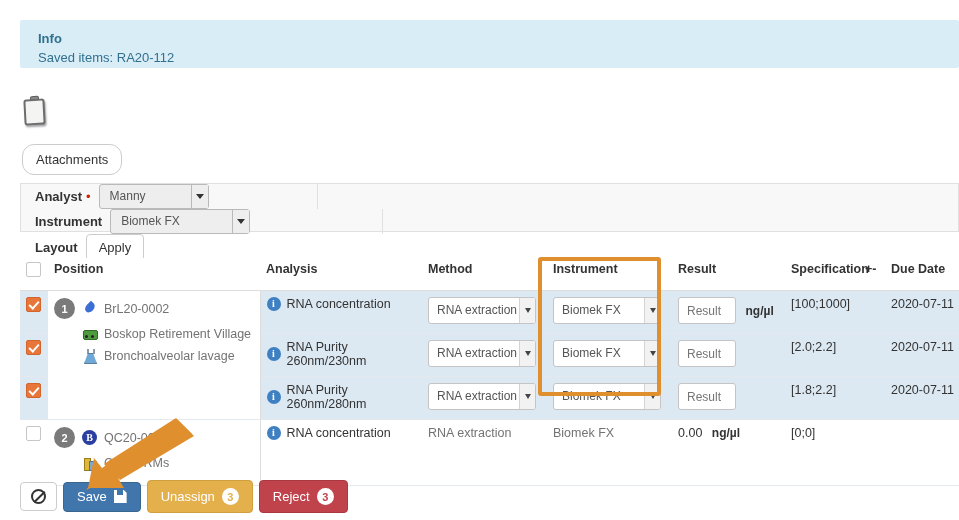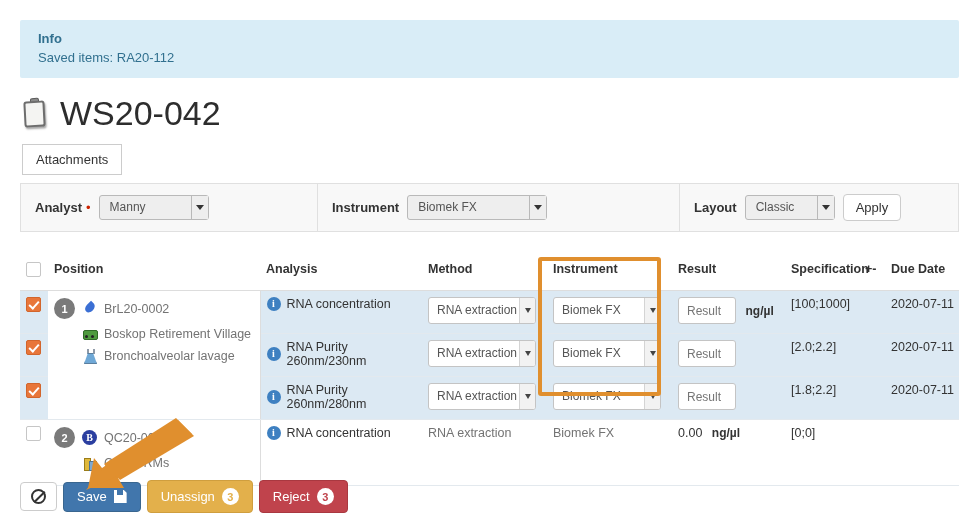--- a/index.html
+++ b/index.html
@@ -10,21 +10,21 @@
     font-family: "Liberation Sans", sans-serif;
     font-size: 13px;
     color: #333333;
     overflow: hidden;
     position: relative;
   }
 
   
   .alert-info {
     position: absolute;
-    left: 20px; top: 20px; width: 939px; height: 58px;
+    left: 20px; top: 20px; width: 939px; height: 48px;
     background: #d9edf7;
     color: #31708f;
     padding: 10px 18px;
     border-radius: 2px;
   }
   .alert-title { font-weight: bold; font-size: 13px; line-height: 18px; color:#31708f; }
   .alert-text  { font-size: 13px; line-height: 20px; color:#31708f; }
 
   
   .page-title-row {
@@ -41,30 +41,31 @@
   .clipboard-icon .clip {
     position:absolute; left:8px; top:0px; width:9px; height:6px;
     background:#8a8a8a; border:1px solid #5a5a5a; border-radius:2px;
     transform: rotate(-3deg);
   }
   .page-title { font-size: 34px; font-weight: normal; color: #2d2d2d; line-height:34px; }
 
   
   .attachments-btn {
     position:absolute; left:22px; top:144px;
-    background: #ffffff; border:1px solid #cccccc; border-radius:0;
+    background: #ffffff; border:1px solid #cccccc; border-radius:12px;
     padding: 7px 13px; font-size:13px; color:#333; cursor:pointer;
     font-family:"Liberation Sans", sans-serif;
   }
 
   
   .filterbar {
     position:absolute; left:20px; top:183px; width:939px; height:49px;
     background:#f8f8f8; border:1px solid #e0e0e0;
     display:flex;
+    flex-direction:column;
   }
   .filter-cell {
     display:flex; align-items:center; gap:8px;
     padding: 0 14px;
     border-right:1px solid #e0e0e0;
     height:100%;
   }
   .filter-cell:last-child { border-right:none; }
   .filter-cell.analyst { width:297px; }
   .filter-cell.instrument { width:362px; }
@@ -271,21 +272,20 @@
 <div class="alert-info">
   <div class="alert-title">Info</div>
   <div class="alert-text">Saved items: RA20-112</div>
 </div>
 
 <div class="page-title-row">
   <span class="clipboard-icon">
     <span class="clip"></span>
       <span class="board"></span>
   </span>
-  <span class="page-title">WS20-042</span>
 </div>
 
 <button class="attachments-btn">Attachments</button>
 
 <div class="filterbar">
 
   <div class="filter-cell analyst">
     <span class="filter-label">Analyst</span>
     <span class="req-dot">•</span>
     <span class="select sel-analyst">
@@ -301,26 +301,20 @@
     <span class="select sel-instrument">
       <span>Biomek FX</span>
       <span class="arrowbox">
           <span class="caret"></span>
         </span>
     </span>
   </div>
 
   <div class="filter-cell layout">
     <span class="filter-label">Layout</span>
-    <span class="select sel-layout">
-      <span>Classic</span>
-      <span class="arrowbox">
-          <span class="caret"></span>
-        </span>
-    </span>
     <button class="apply-btn">Apply</button>
   </div>
 </div>
 
 <div class="table-wrap">
   <table class="listing">
     <thead>
       <tr>
         <th class="c-check">
           <span class="cb"></span>

